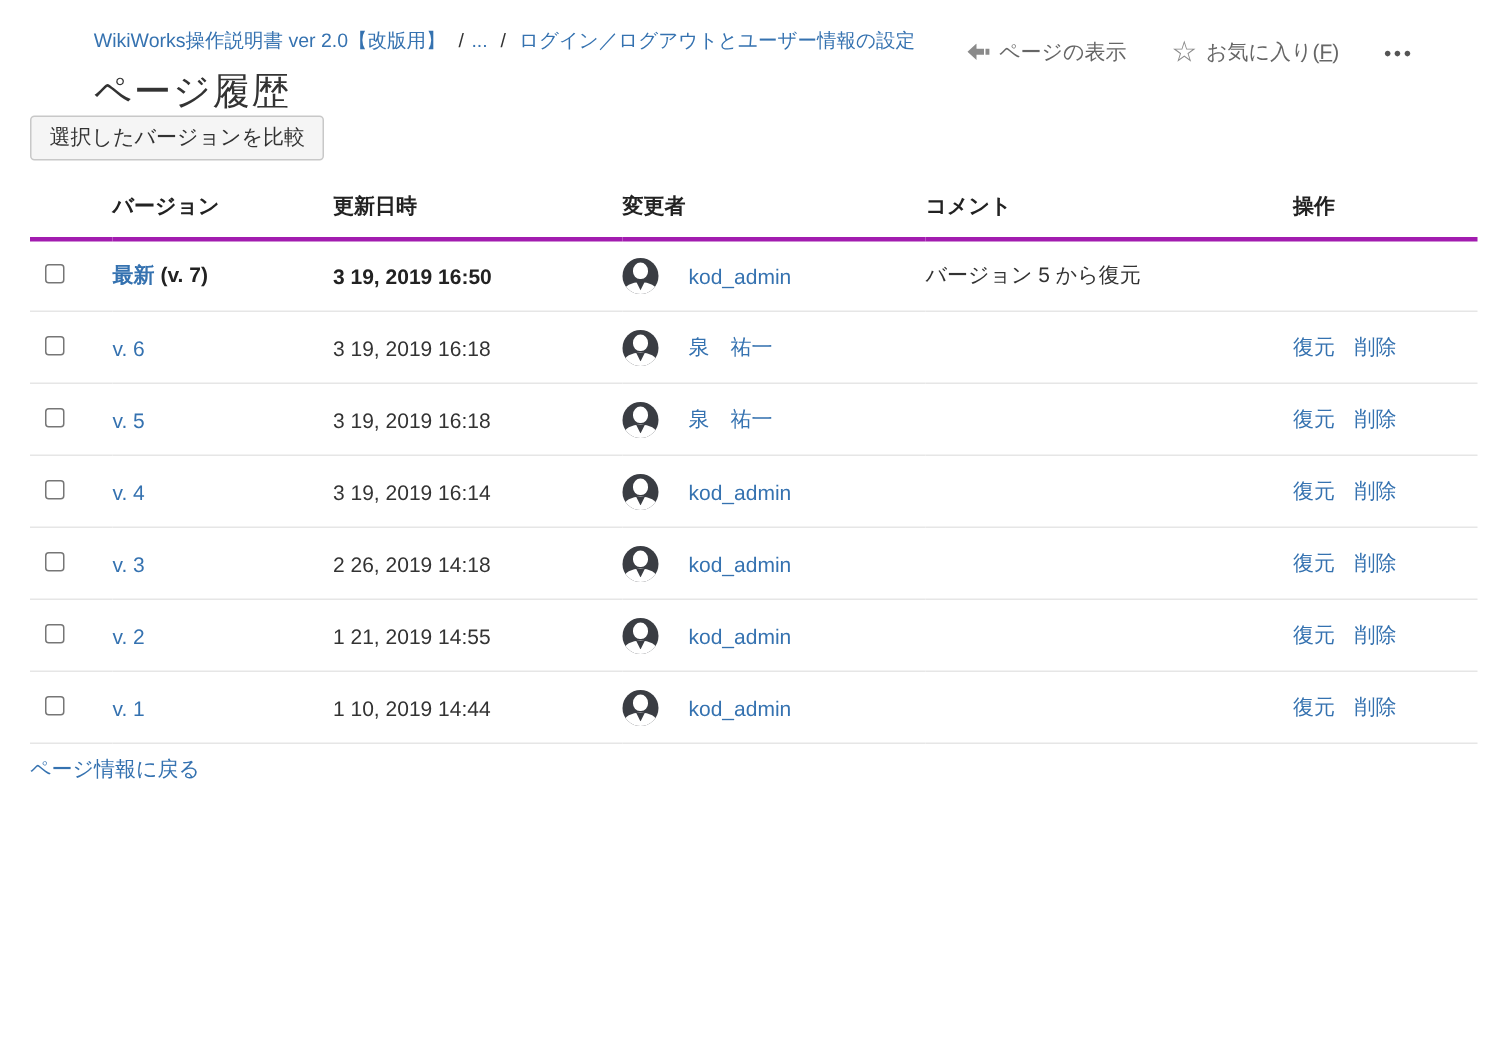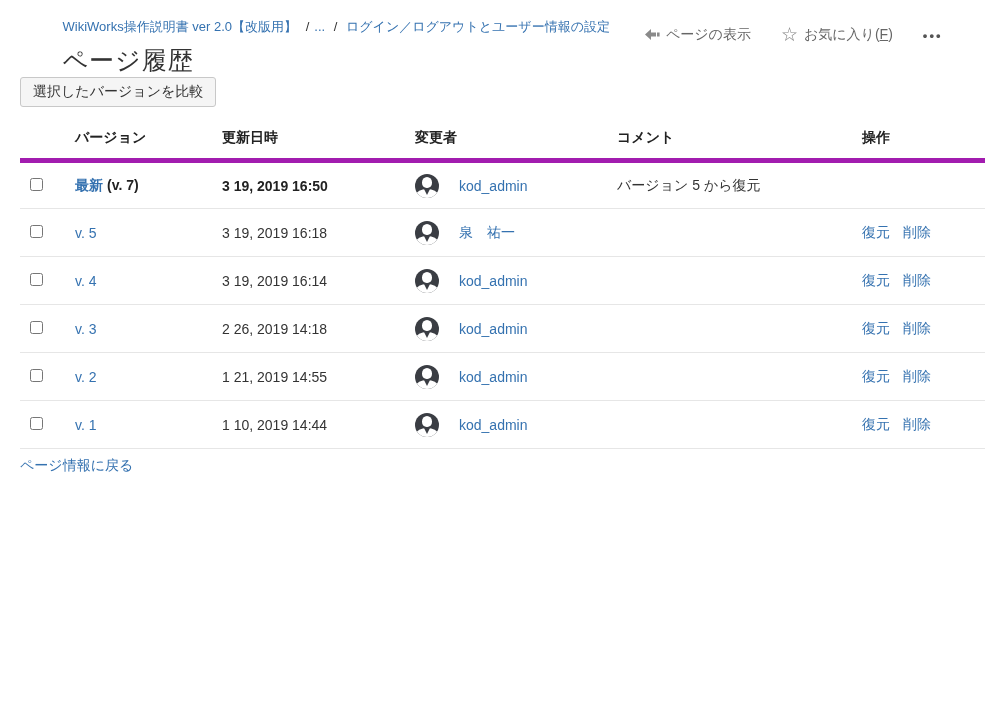--- a/index.html
+++ b/index.html
@@ -25,21 +25,21 @@
   
   .compare-btn { display:inline-block; font-size:14px; color:#333;
     background:#f5f5f5; border:1px solid #c8c8c8; border-radius:3px; padding:5px 12px;
     cursor:pointer; font-family:inherit; }
 
   
   table { margin-top:16px; width:965px; border-collapse:collapse; table-layout:fixed; }
   col.c-check { width:55px; } col.c-version { width:147px; } col.c-date { width:193px; }
   col.c-user { width:202px; } col.c-comment { width:245px; } col.c-ops { width:123px; }
   thead th { text-align:left; font-size:14px; color:#222; font-weight:bold;
-    padding:6px 0 11px 0; border-bottom:5px solid #a21caf; }
+    padding:6px 0 11px 0; border-bottom:3px solid #a21caf; }
   tbody td { height:48px; vertical-align:middle; font-size:14px;
     border-bottom:1px solid #e6e6e6; padding:0; }
   td.check-cell { padding-left:10px; }
   input[type=checkbox] { width:13px; height:13px; }
   a.tlink { color:#3572b0; text-decoration:none; }
   .latest-note { font-weight:bold; color:#222; margin-left:4px; }
   .latest-link { font-weight:bold; }
   .bold-date { font-weight:bold; color:#222;margin-left:24px; }
   .user-cell { display:flex; align-items:center; gap:20px; }
   .ops-cell a { margin-right:13px; }
@@ -129,20 +129,37 @@
                 <span class="collar"></span>
               </span>
               <a href="#" class="tlink">kod_admin</a>
             </span>
           </td>
         <td>バージョン 5 から復元</td>
         <td class="ops-cell"></td>
       </tr>
       <tr>
         <td class="check-cell"><input type="checkbox" style=""></td>
+        <td><a href="#" class="tlink">v. 6</a></td>
+        <td>3 19, 2019 16:18</td>
+        <td>
+            <span class="user-cell">
+              <span class="avatar">
+                <span class="collar"></span>
+              </span>
+              <a href="#" class="tlink">泉　祐一</a>
+            </span>
+          </td>
+        <td></td>
+        <td class="ops-cell">
+          <a href="#" class="tlink">復元</a><a href="#" class="tlink">削除</a>
+        </td>
+      </tr>
+      <tr>
+        <td class="check-cell"><input type="checkbox" style=""></td>
         <td><a href="#" class="tlink">v. 5</a></td>
         <td>3 19, 2019 16:18</td>
         <td>
             <span class="user-cell">
               <span class="avatar">
                 <span class="collar"></span>
               </span>
               <a href="#" class="tlink">泉　祐一</a>
             </span>
           </td>

